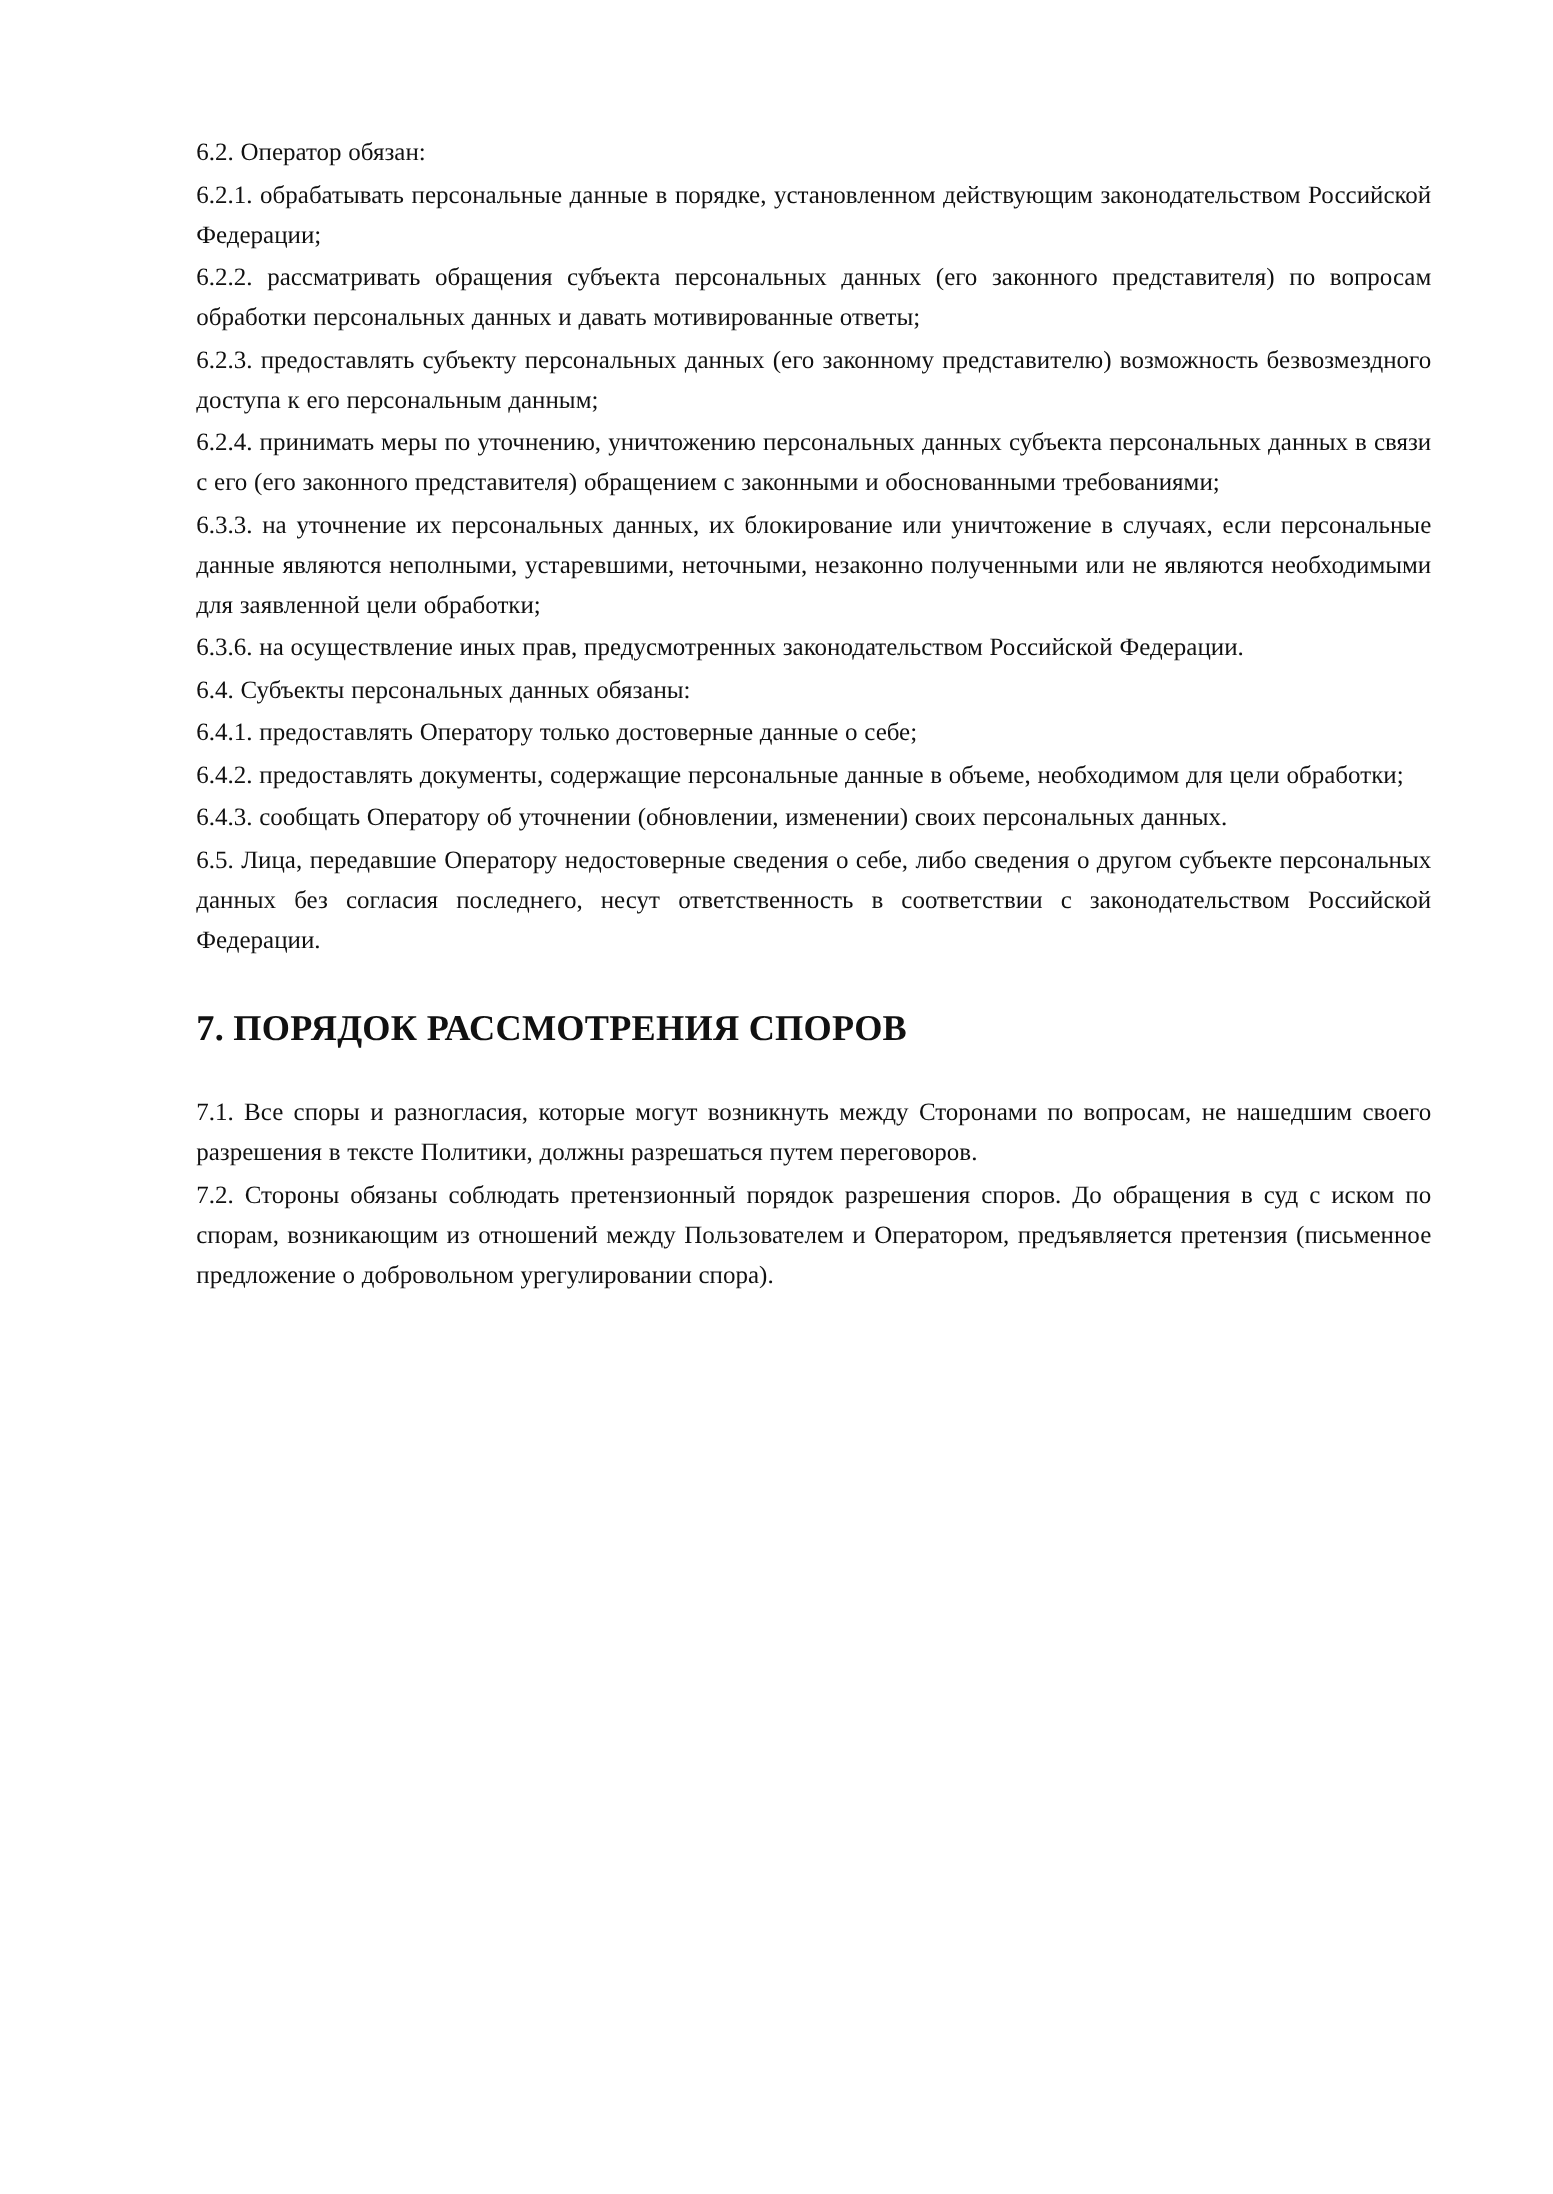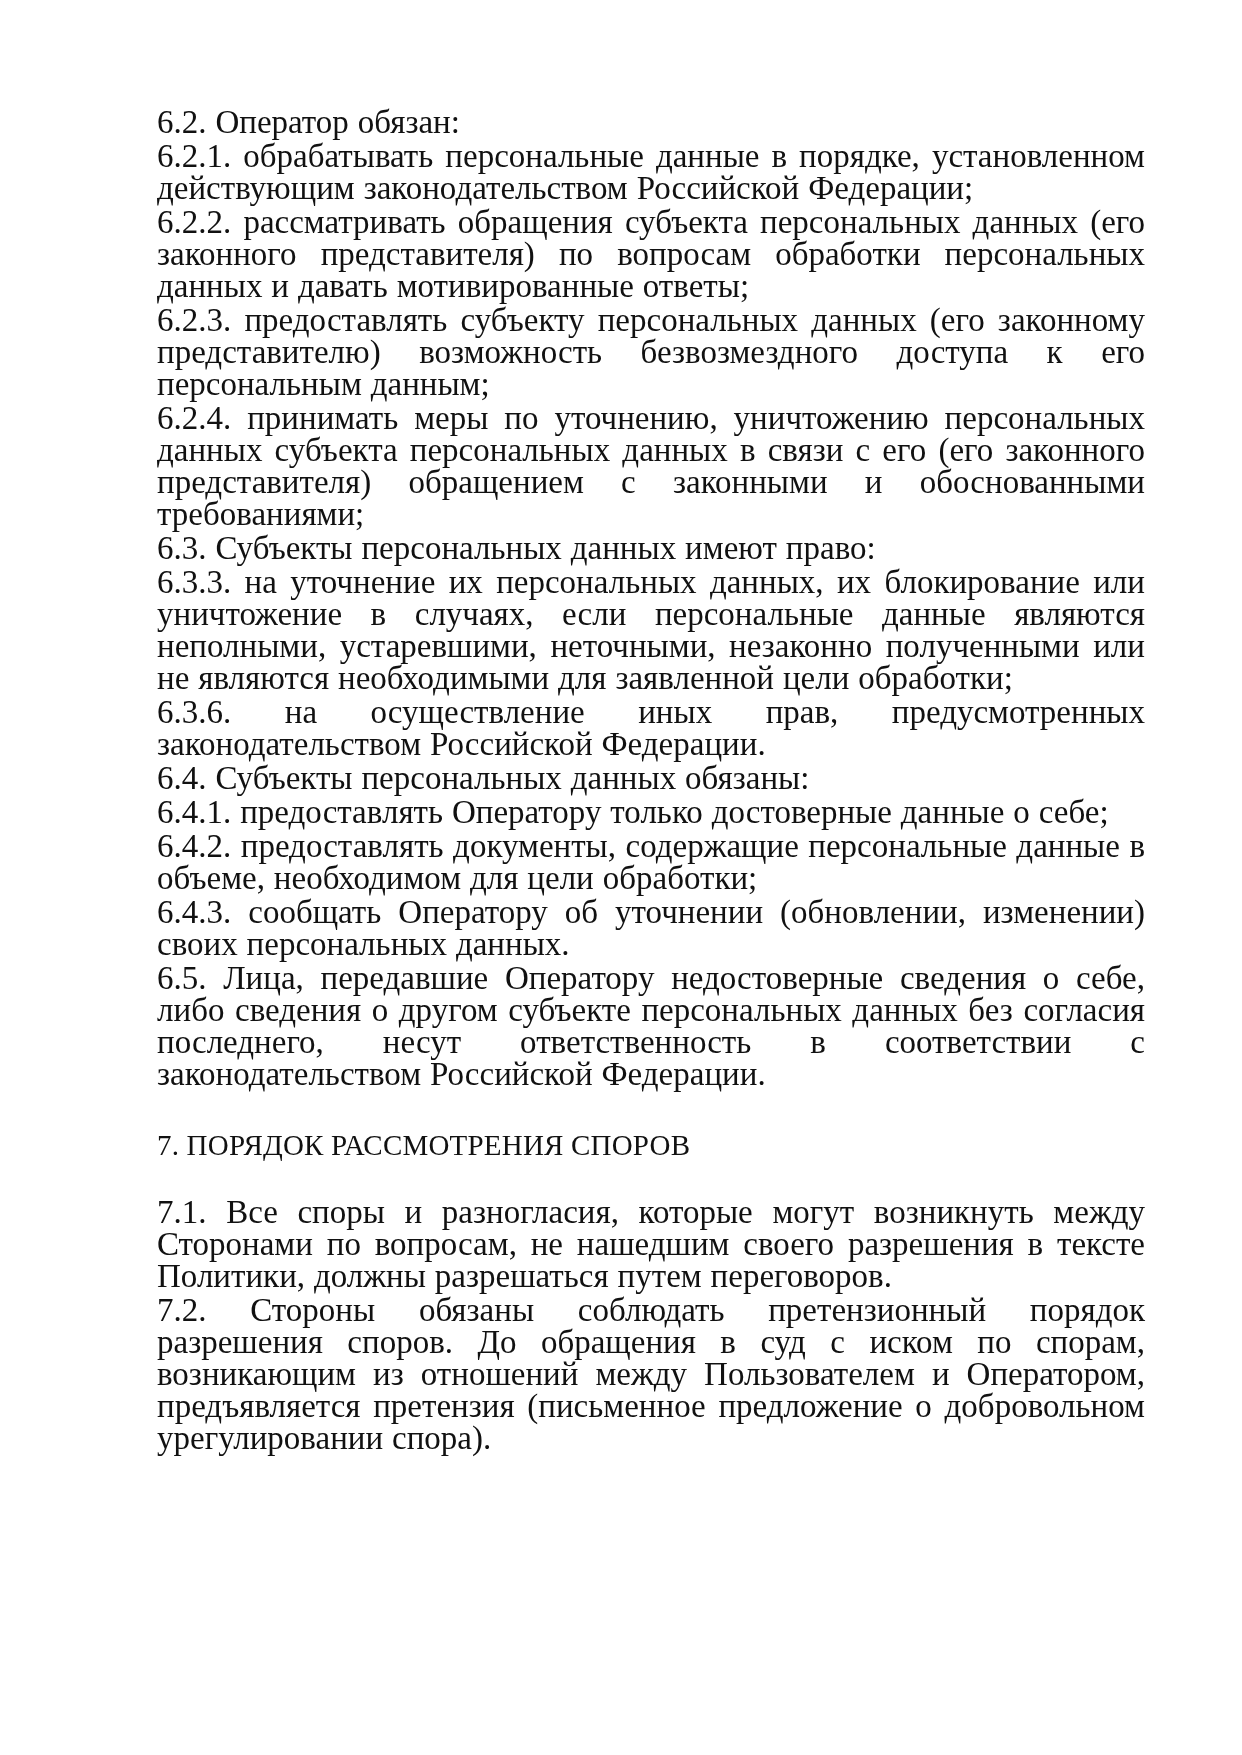--- a/index.html
+++ b/index.html
@@ -13,46 +13,45 @@
     height: 1755px;
     background: #ffffff;
     box-sizing: border-box;
     padding: 104px 97px 0 157px;
     overflow: hidden;
     font-family: "Liberation Serif", "DejaVu Serif", serif;
     color: #111111;
   }
   .doc p {
     margin: 2px 0;
-    font-size: 33px;
+    font-size: 20px;
     line-height: 32px;
     text-align: justify;
     text-justify: inter-word;
     word-spacing: 0.02em;
   }
   .doc h2 {
     margin: 38px 0 34px 0;
     font-size: 29px;
     line-height: 34px;
-    font-weight: normal;
+    font-weight: bold;
     text-align: left;
     letter-spacing: 0.2px;
   }
 </style>
 </head>
 <body>
 
 <div class="page">
   <div class="doc">
     <p>6.2. Оператор обязан:</p>
     <p>6.2.1. обрабатывать персональные данные в порядке, установленном действующим законодательством Российской Федерации;</p>
     <p>6.2.2. рассматривать обращения субъекта персональных данных (его законного представителя) по вопросам обработки персональных данных и давать мотивированные ответы;</p>
     <p>6.2.3. предоставлять субъекту персональных данных (его законному представителю) возможность безвозмездного доступа к его персональным данным;</p>
     <p>6.2.4. принимать меры по уточнению, уничтожению персональных данных субъекта персональных данных в связи с его (его законного представителя) обращением с законными и обоснованными требованиями;</p>
-    <p>6.3. Субъекты персональных данных имеют право:</p>
     <p>6.3.3. на уточнение их персональных данных, их блокирование или уничтожение в случаях, если персональные данные являются неполными, устаревшими, неточными, незаконно полученными или не являются необходимыми для заявленной цели обработки;</p>
     <p>6.3.6. на осуществление иных прав, предусмотренных законодательством Российской Федерации.</p>
     <p>6.4. Субъекты персональных данных обязаны:</p>
     <p>6.4.1. предоставлять Оператору только достоверные данные о себе;</p>
     <p>6.4.2. предоставлять документы, содержащие персональные данные в объеме, необходимом для цели обработки;</p>
     <p>6.4.3. сообщать Оператору об уточнении (обновлении, изменении) своих персональных данных.</p>
     <p>6.5. Лица, передавшие Оператору недостоверные сведения о себе, либо сведения о другом субъекте персональных данных без согласия последнего, несут ответственность в соответствии с законодательством Российской Федерации.</p>
 
     <h2>7. ПОРЯДОК РАССМОТРЕНИЯ СПОРОВ</h2>
 

